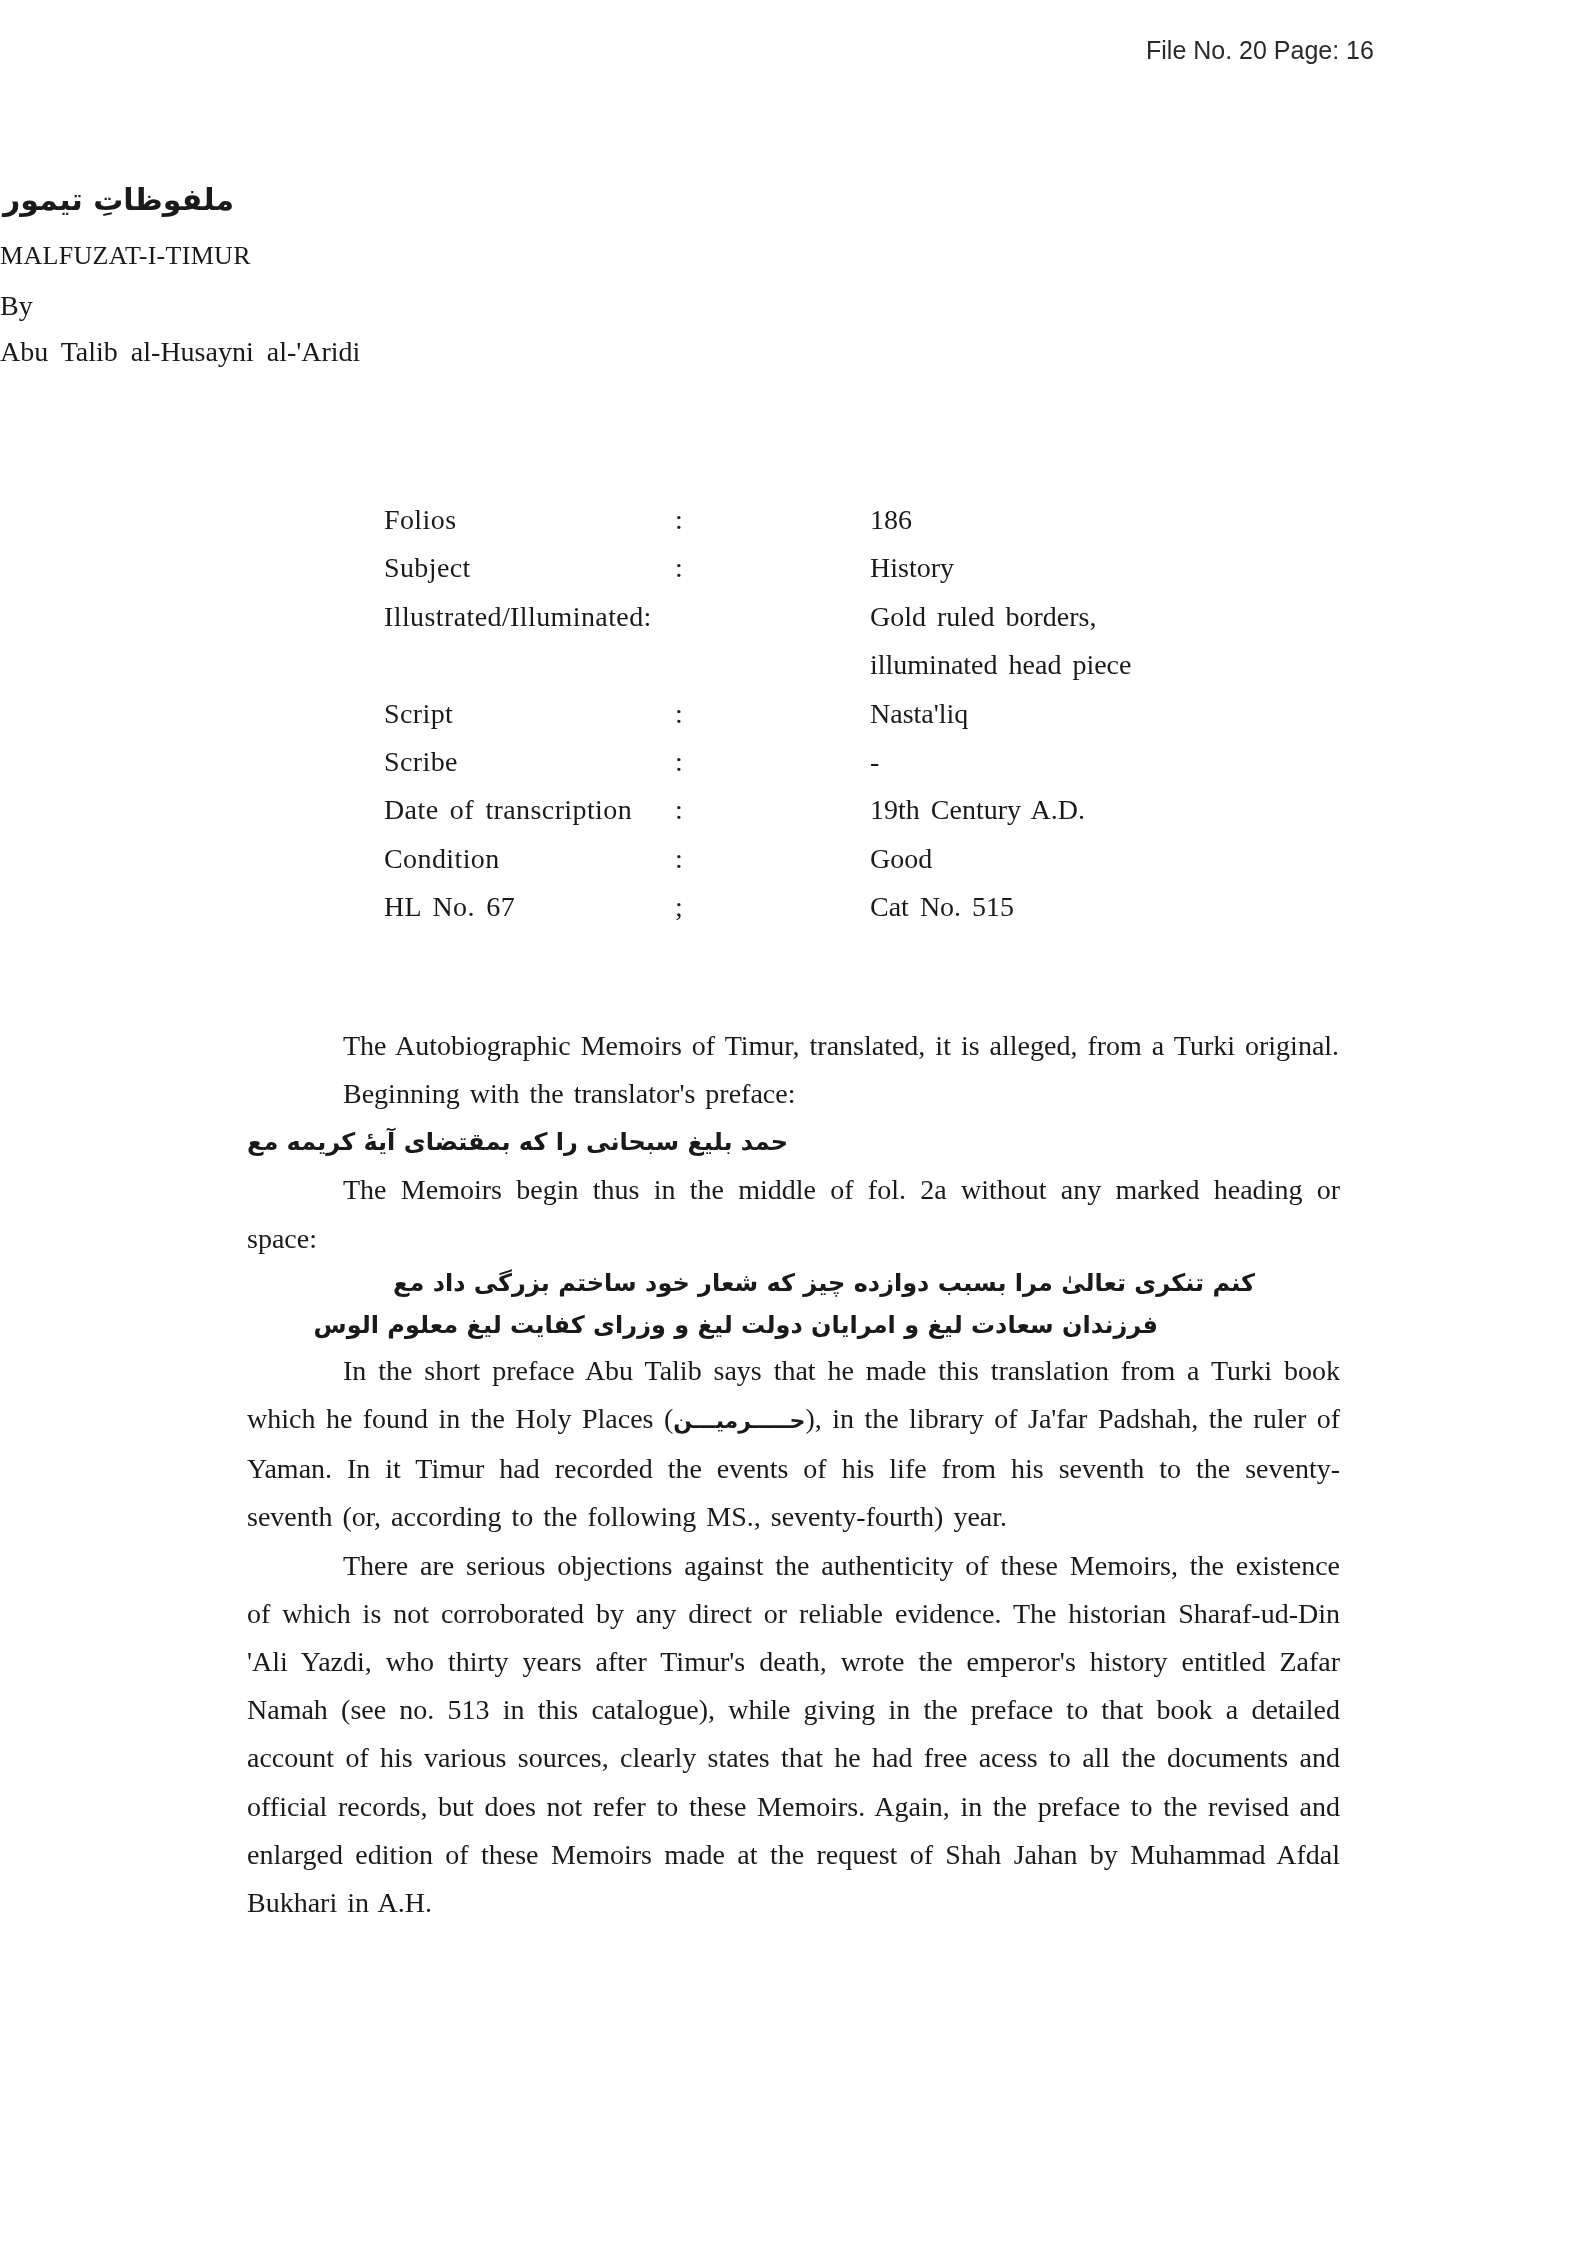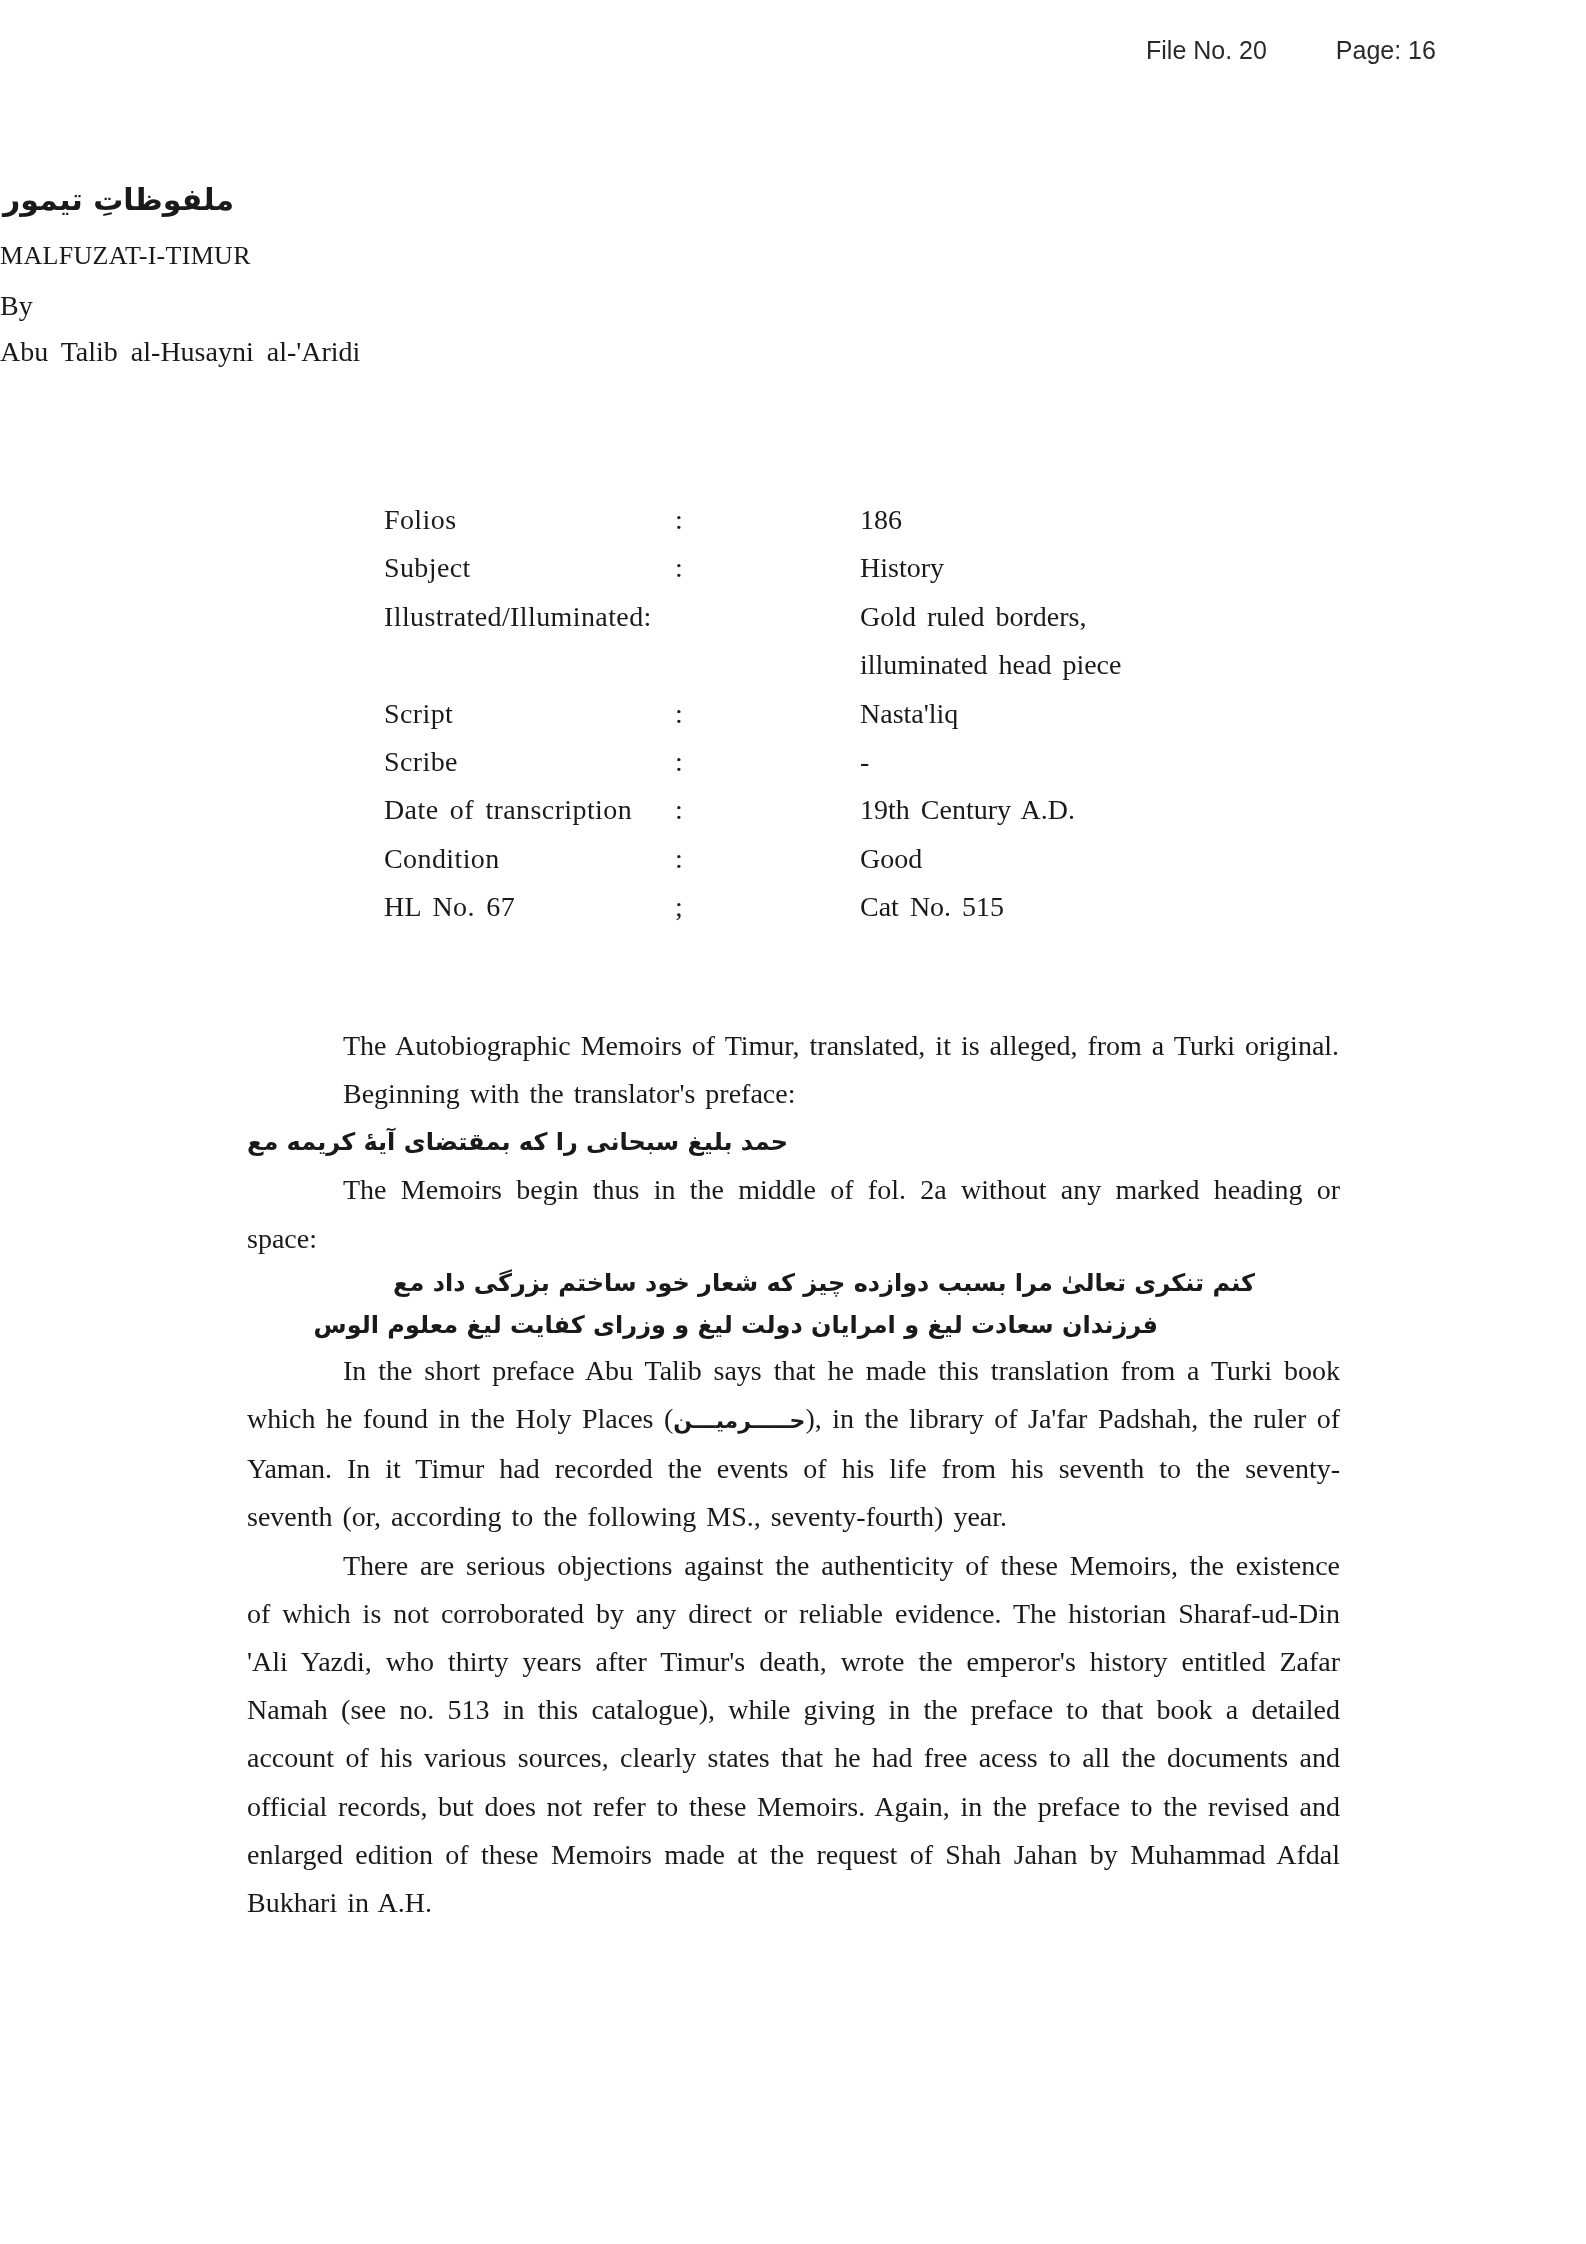--- a/index.html
+++ b/index.html
@@ -17,21 +17,21 @@
     }
     .page-header {
       position: absolute;
       top: 36px;
       left: 1146px;
       font-family: "Liberation Sans", "DejaVu Sans", sans-serif;
       font-size: 25px;
       color: #2a2a2a;
       white-space: nowrap;
     }
-    .page-header span.file { margin-right: 62px; }
+    .page-header span.file { }
 
     .title-block {
       position: absolute;
       top: 176px;
       left: 0;
       width: 1586px;
       text-align: left;
     }
     .title-arabic {
       font-family: "DejaVu Sans", sans-serif;
@@ -69,21 +69,21 @@
       font-size: 28px;
     }
     .meta-row {
       position: relative;
       height: 48.4px;
       line-height: 48px;
       white-space: nowrap;
     }
     .meta-row .label { position: absolute; left: 0; word-spacing: 4px; letter-spacing: 0.4px; }
     .meta-row .colon { position: absolute; left: 291px; }
-    .meta-row .value { position: absolute; left: 476px; word-spacing: 4px; }
+    .meta-row .value { position: absolute; left: 486px; word-spacing: 4px; }
 
     .body-text {
       position: absolute;
       top: 1022px;
       left: 247px;
       width: 1093px;
       font-size: 28px;
       line-height: 48.2px;
       text-align: justify;
     }

